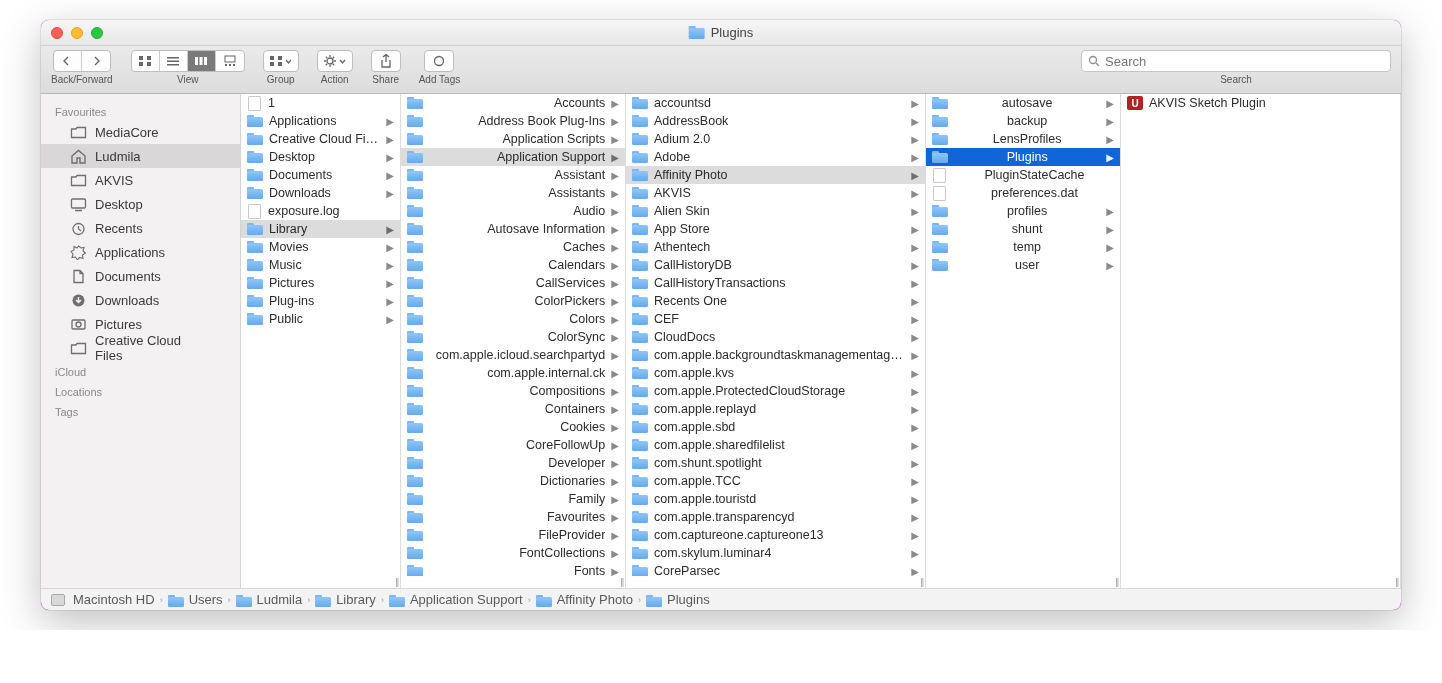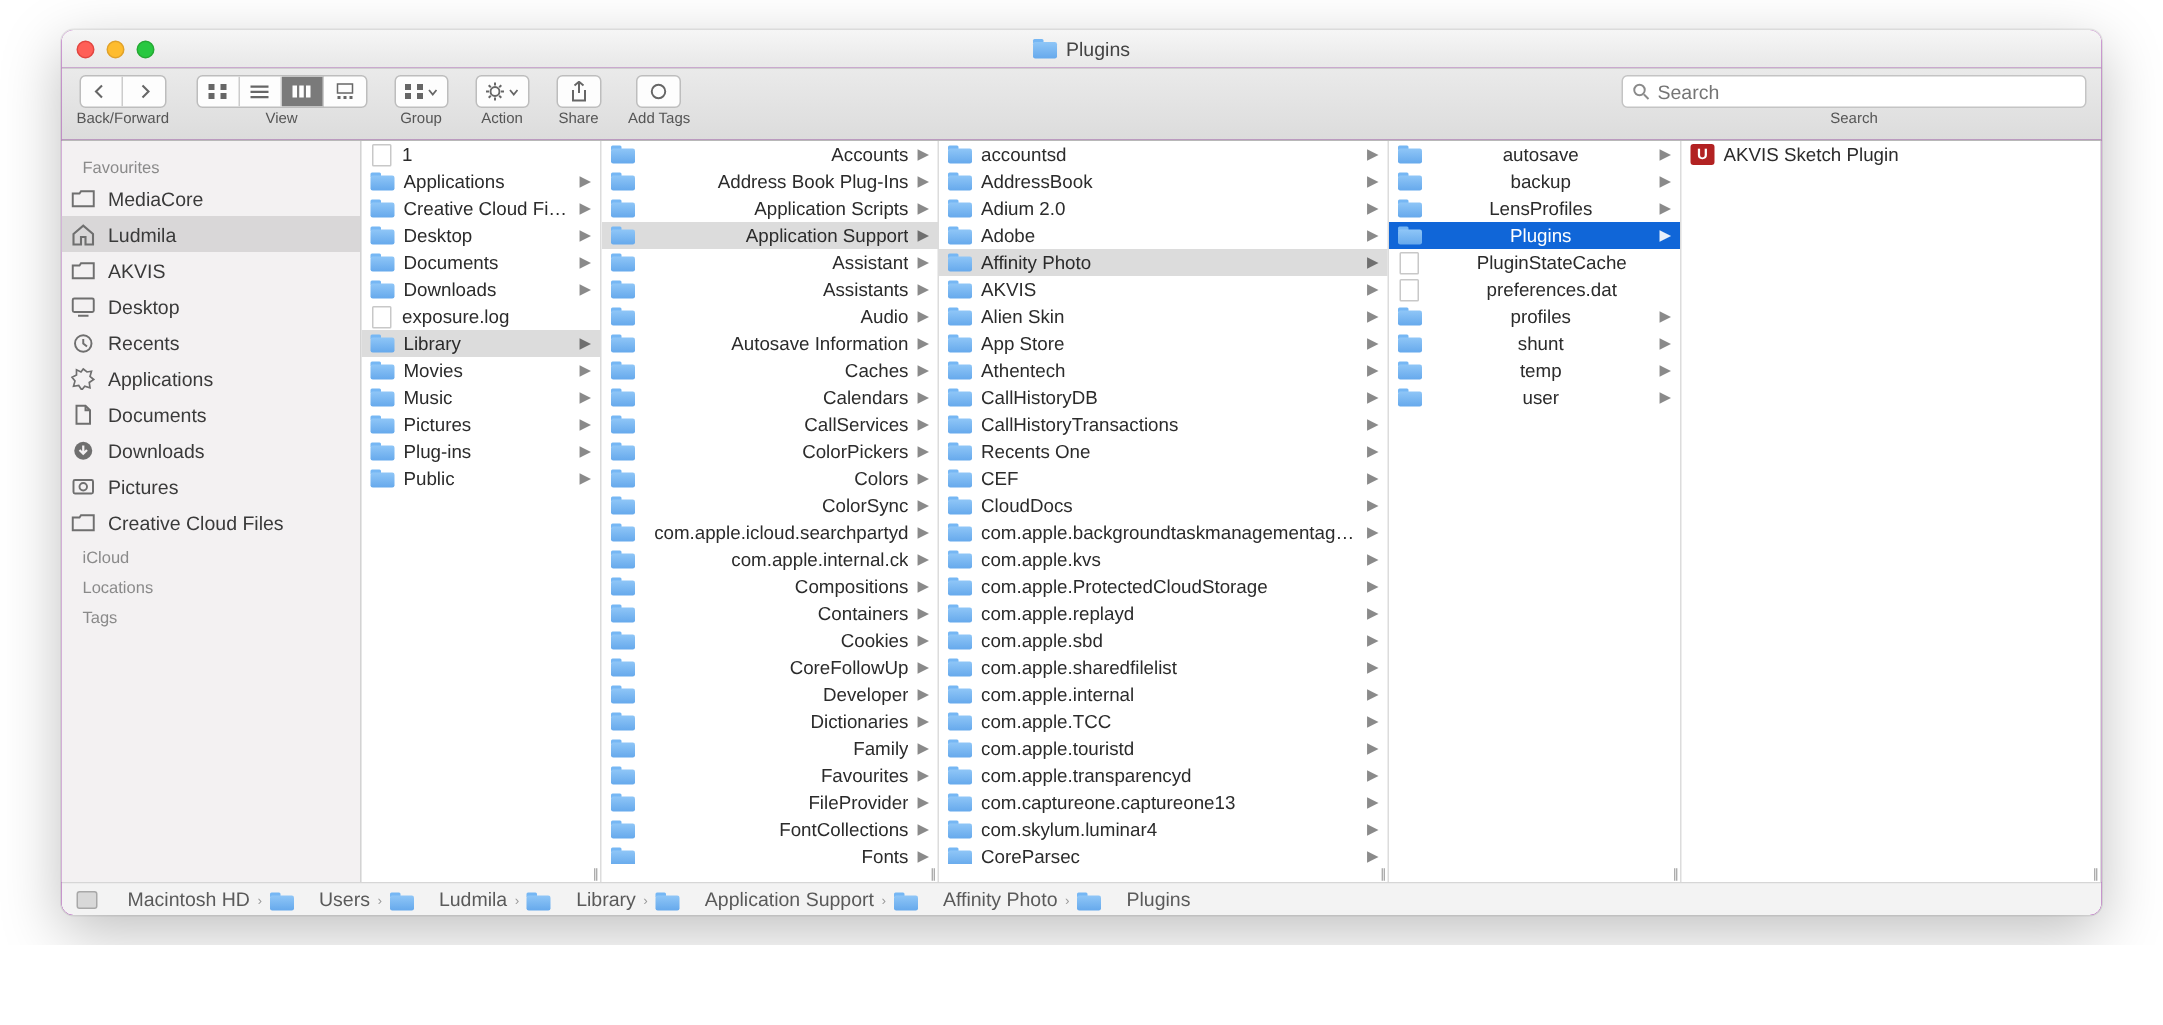--- a/index.html
+++ b/index.html
@@ -26,41 +26,41 @@
 .single-btn { background: #fdfdfd; border: 1px solid #bdbdbd; border-radius: 4px; height: 22px; min-width: 36px; display: flex; align-items: center; justify-content: center; color: #555; gap: 2px; }
 .spacer { flex: 1; }
 .search-wrap { display: flex; flex-direction: column; align-items: center; gap: 2px; }
 .search { width: 310px; height: 22px; background: #fff; border: 1px solid #c4c4c4; border-radius: 4px; display: flex; align-items: center; padding: 0 6px; gap: 5px; color: #8a8a8a; }
 .search input { border: none; outline: none; flex: 1; font-size: 13px; background: transparent; }
 
 
 .body { flex: 1; display: flex; min-height: 0; background: #fff; }
 .sidebar { width: 200px; background: #f3f1f2; border-right: 1px solid #d3d3d3; overflow-y: auto; padding: 6px 0; }
 .sb-header { font-size: 11px; color: #8a8a8a; padding: 6px 14px 2px; font-weight: 500; }
-.sb-item { display: flex; align-items: center; gap: 8px; padding: 2px 6px; height: 24px; color: #3a3a3a; }
+.sb-item { display: flex; align-items: center; gap: 8px; padding: 2px 29px; height: 24px; color: #3a3a3a; }
 .sb-item.selected { background: #d9d7d8; }
 .sb-icon { width: 17px; height: 14px; display: flex; align-items: center; justify-content: center; color: #7a7a7a; }
 
 .columns { flex: 1; display: flex; min-width: 0; }
 .col { border-right: 1px solid #dcdcdc; display: flex; flex-direction: column; min-width: 0; position: relative; }
 .col-list { flex: 1; overflow-y: auto; overflow-x: hidden; }
 .row { display: flex; align-items: center; height: 18px; padding: 0 4px 0 6px; gap: 6px; color: #2b2b2b; white-space: nowrap; }
 .row.path { background: #dcdcdc; }
 .row.selected { background: #1066d8; color: #fff; }
 .row .name { flex: 1; overflow: hidden; text-overflow: ellipsis; font-size: 12.5px; }
 .row .arrow { color: inherit; opacity: 0.55; font-size: 10px; padding-right: 2px; }
 .row.path .arrow { color: #555; opacity: 0.8; }
 .row.selected .arrow { color: #fff; opacity: 0.9; }
 .col-footer { height: 12px; display: flex; align-items: center; justify-content: flex-end; padding-right: 2px; color: #9a9a9a; font-size: 9px; letter-spacing: -1px; }
 .col1 { width: 160px; } .col2 { width: 225px; text-align: right; } .col3 { width: 300px; } .col4 { width: 195px; text-align: center; } .col5 { flex: 1; }
 
 
 .pathbar { height: 22px; background: #f3f3f3; border-top: 1px solid #d6d6d6; display: flex; align-items: center; padding: 0 10px; gap: 5px; color: #5a5a5a; font-size: 11.5px; border-radius: 0 0 8px 8px; }
 .pathbar .sep { color: #9a9a9a; font-size: 9px; }
-.pathbar .pseg { display: flex; align-items: center; gap: 20px; }
+.pathbar .pseg { display: flex; align-items: center; gap: 8px; }
 
 
 .folder-icon { width: 16px; height: 12px; position: relative; }
 .folder-icon::before { content: ""; position: absolute; top: 0; left: 0; width: 7px; height: 3px; background: #76b7f4; border-radius: 1px 1px 0 0; }
 .folder-icon::after { content: ""; position: absolute; top: 2px; left: 0; width: 16px; height: 10px; background: linear-gradient(#8fc6f7,#66a9ec); border-radius: 1.5px; }
 .folder-icon.title { width: 16px; height: 13px; }
 .folder-icon.title::after { height: 11px; }
 .file-icon { width: 13px; height: 15px; background: #fff; border: 1px solid #c8c8c8; border-radius: 1px; position: relative; margin: 0 1px; }
 .app-icon { width: 16px; height: 14px; background: #b22222; border-radius: 2px; display: flex; align-items: center; justify-content: center; color: #fff; font-size: 10px; font-weight: bold; }
 .hd-icon { width: 14px; height: 12px; background: #d8d8d8; border: 1px solid #a8a8a8; border-radius: 2px; }
@@ -593,21 +593,21 @@
               <span class="name">com.apple.sbd</span>
               <span class="arrow">▶</span>
             </div>
             <div class="row">
               <span class="folder-icon "></span>
               <span class="name">com.apple.sharedfilelist</span>
               <span class="arrow">▶</span>
             </div>
             <div class="row">
               <span class="folder-icon "></span>
-              <span class="name">com.apple.internal</span>
+              <span class="name">com.shunt.spotlight</span>
               <span class="arrow">▶</span>
             </div>
             <div class="row">
               <span class="folder-icon "></span>
               <span class="name">com.apple.TCC</span>
               <span class="arrow">▶</span>
             </div>
             <div class="row">
               <span class="folder-icon "></span>
               <span class="name">com.apple.touristd</span>

